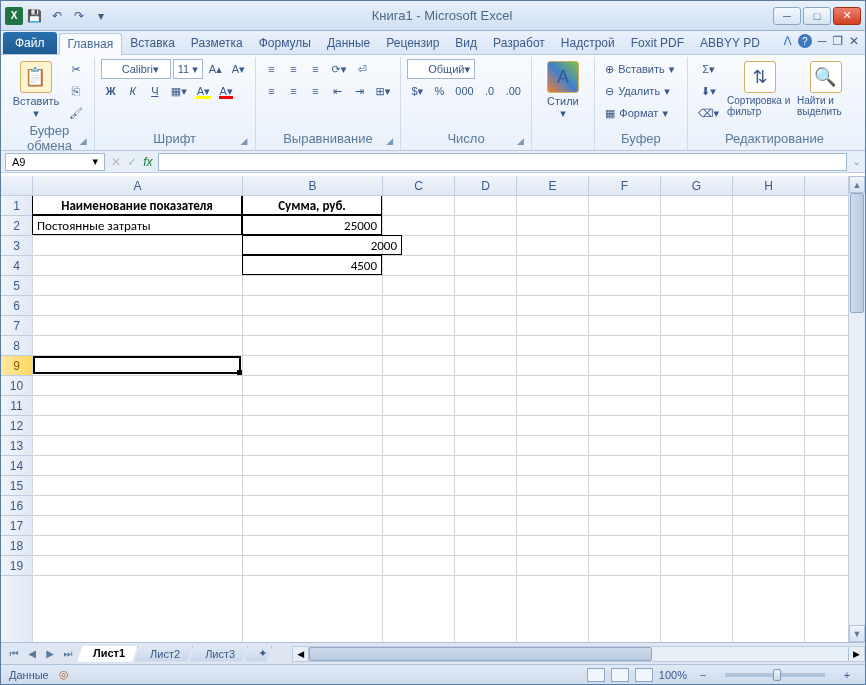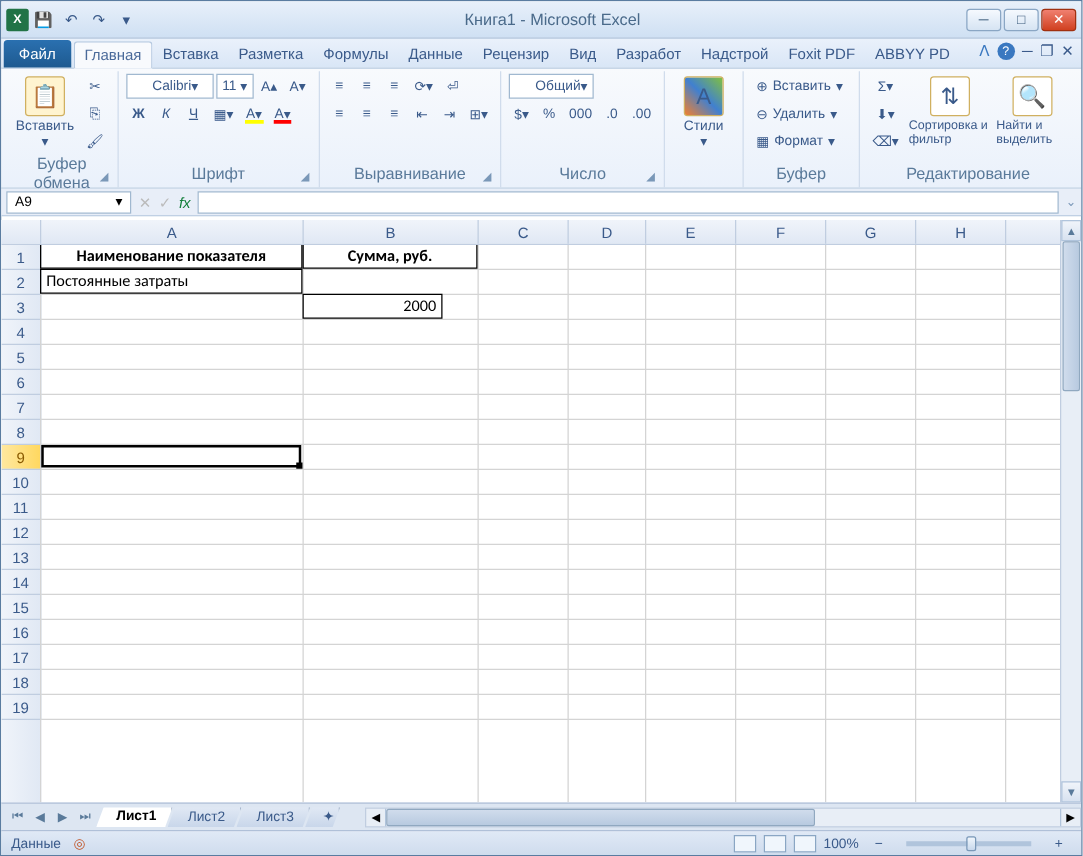--- a/index.html
+++ b/index.html
@@ -318,21 +318,23 @@
         <div class="gridline-v" style="left: 349px;"></div>
         <div class="gridline-v" style="left: 421px;"></div>
         <div class="gridline-v" style="left: 483px;"></div>
         <div class="gridline-v" style="left: 555px;"></div>
         <div class="gridline-v" style="left: 627px;"></div>
         <div class="gridline-v" style="left: 699px;"></div>
         <div class="gridline-v" style="left: 771px;"></div>
         <div class="cell bordered hdr" style="left: 0px; top: 0px; width: 210px;">Наименование показателя</div>
         <div class="cell bordered hdr" style="left: 210px; top: 0px; width: 140px;">Сумма, руб.</div>
         <div class="cell bordered" style="left: 0px; top: 20px; width: 210px;">Постоянные затраты</div>
-        <div class="cell bordered num" style="left: 210px; top: 40px; width: 112px;">2000</div>
+        <div class="cell bordered num" style="left: 210px; top: 20px; width: 140px;">25000</div>
+        <div class="cell bordered num" style="left: 210px; top: 40px; width: 160px;">2000</div>
+        <div class="cell bordered num" style="left: 210px; top: 60px; width: 140px;">4500</div>
         <div class="selection" style="left: 0px; top: 160px; width: 208px; height: 18px;"></div>
       </div>
   </div>
 </div>
 
 <div class="vscroll">
   <div class="vscroll-btn">▲</div>
   <div class="vscroll-thumb"></div>
   <div class="vscroll-btn" style="position:absolute;bottom:0;left:0;right:0;">▼</div>
 </div>

